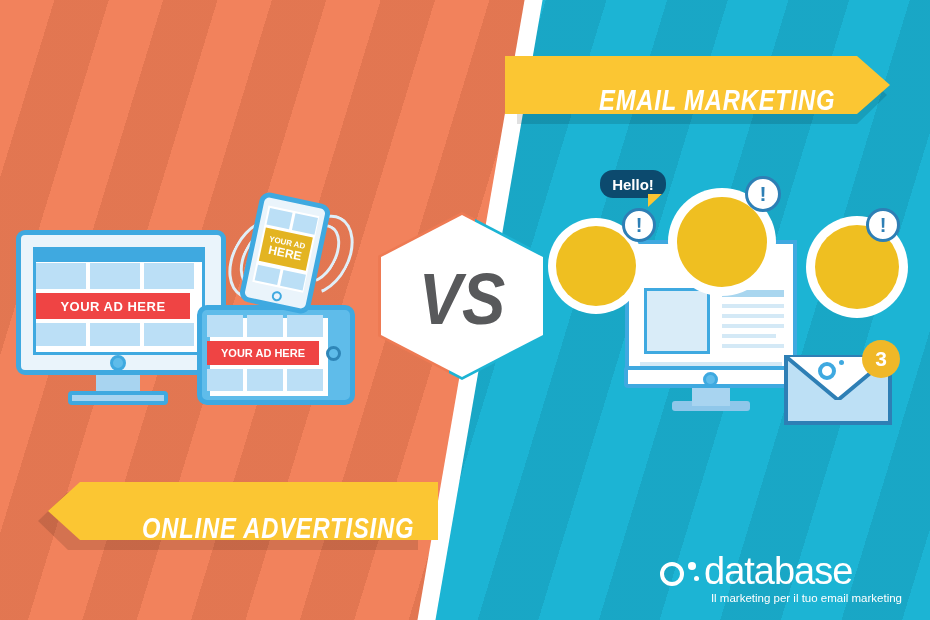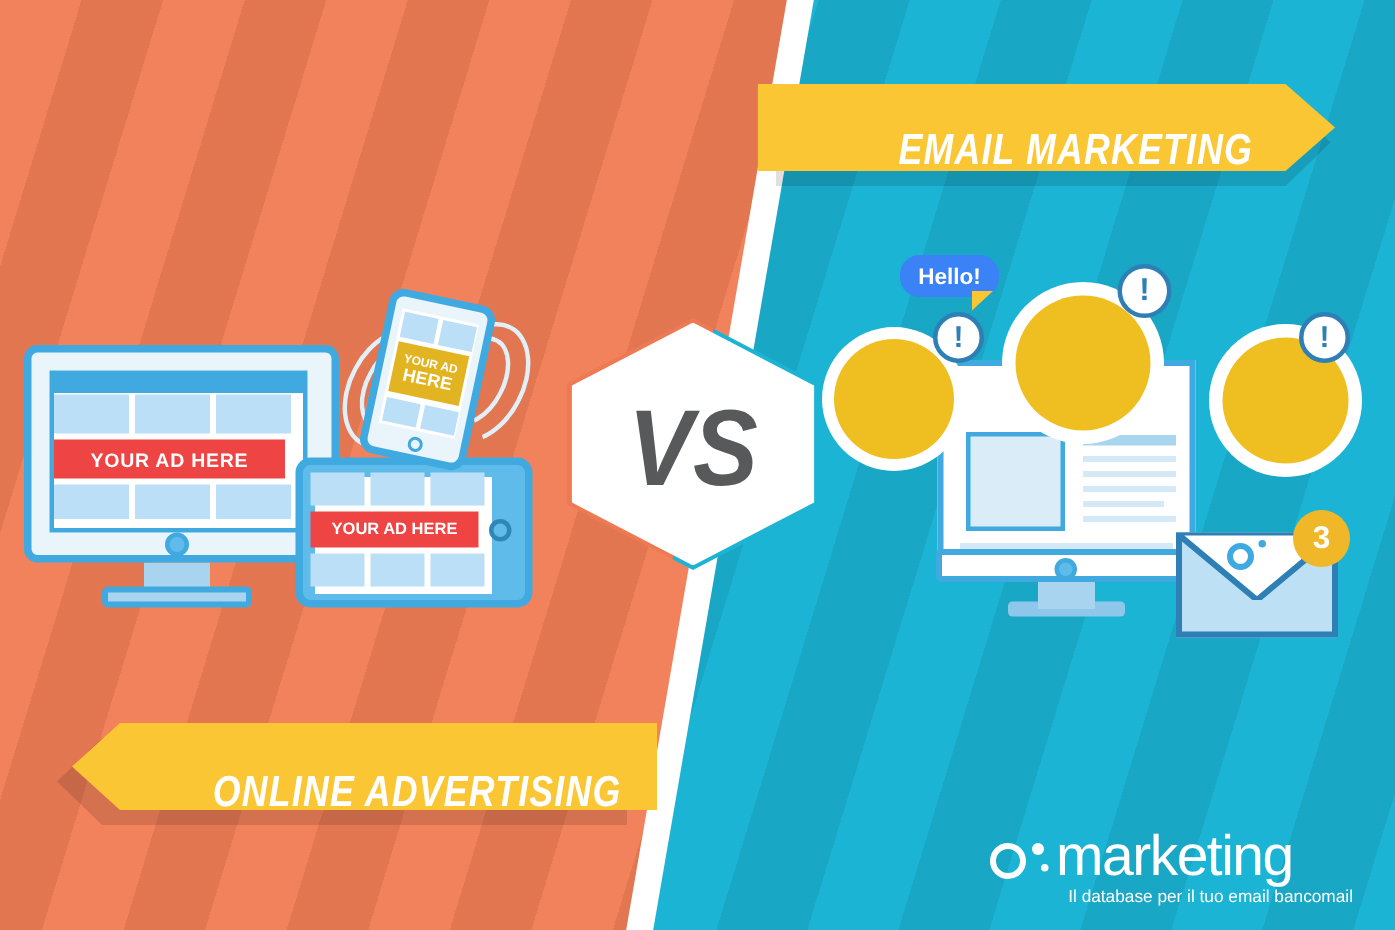--- a/index.html
+++ b/index.html
@@ -102,21 +102,21 @@
     background:#D9ECF8;border:3px solid #3FA9E0;box-sizing:border-box;}
   .tline{position:absolute;background:#D4E9F6;}
 
   .avatar{position:absolute;border-radius:50%;background:#fff;}
   .av-in{position:absolute;border-radius:50%;background:#EFBF21;overflow:hidden;}
   .badge{position:absolute;border-radius:50%;background:#fff;
     border:3px solid #2E7FB5;box-sizing:border-box;color:#2E7FB5;
     display:flex;align-items:center;justify-content:center;font-weight:bold;}
 
   #hello{position:absolute;left:600px;top:170px;width:66px;height:28px;
-    background:#3b82f6;border-radius:13px;color:#fff;font-weight:bold;font-size:15px;
+    background:#0c4a6e;border-radius:13px;color:#fff;font-weight:bold;font-size:15px;
     display:flex;align-items:center;justify-content:center;}
   #hello-tail{position:absolute;left:648px;top:194px;width:0;height:0;
     border-left:14px solid #FBC633;border-bottom:13px solid transparent;}
 
   .env{position:absolute;left:784px;top:355px;width:108px;height:70px;
     background:#BDE0F5;border:4px solid #2E7FB5;box-sizing:border-box;}
   .env-flap{position:absolute;left:784px;top:355px;width:108px;height:45px;}
   #env-badge{position:absolute;left:862px;top:340px;width:38px;height:38px;border-radius:50%;
     background:#F0B828;color:#fff;font-weight:bold;font-size:21px;
     display:flex;align-items:center;justify-content:center;}
@@ -265,17 +265,17 @@
   <div id="email-banner" class="banner">
     <div class="banner-shadow"></div>
     <div class="banner-body"></div>
     <div class="banner-text">EMAIL MARKETING</div>
   </div>
 
   <div id="logo">
     <div id="logo-ring"></div>
     <div class="logo-dot" style="left:32px;top:10px;width:8px;height:8px;"></div>
     <div class="logo-dot" style="left:38px;top:24px;width:5px;height:5px;"></div>
-    <div id="logo-word">marketing</div>
-    <div id="logo-tag">Il database per il tuo email bancomail</div>
+    <div id="logo-word">database</div>
+    <div id="logo-tag">Il marketing per il tuo email marketing</div>
   </div>
 
 </div>
 
 </body></html>

